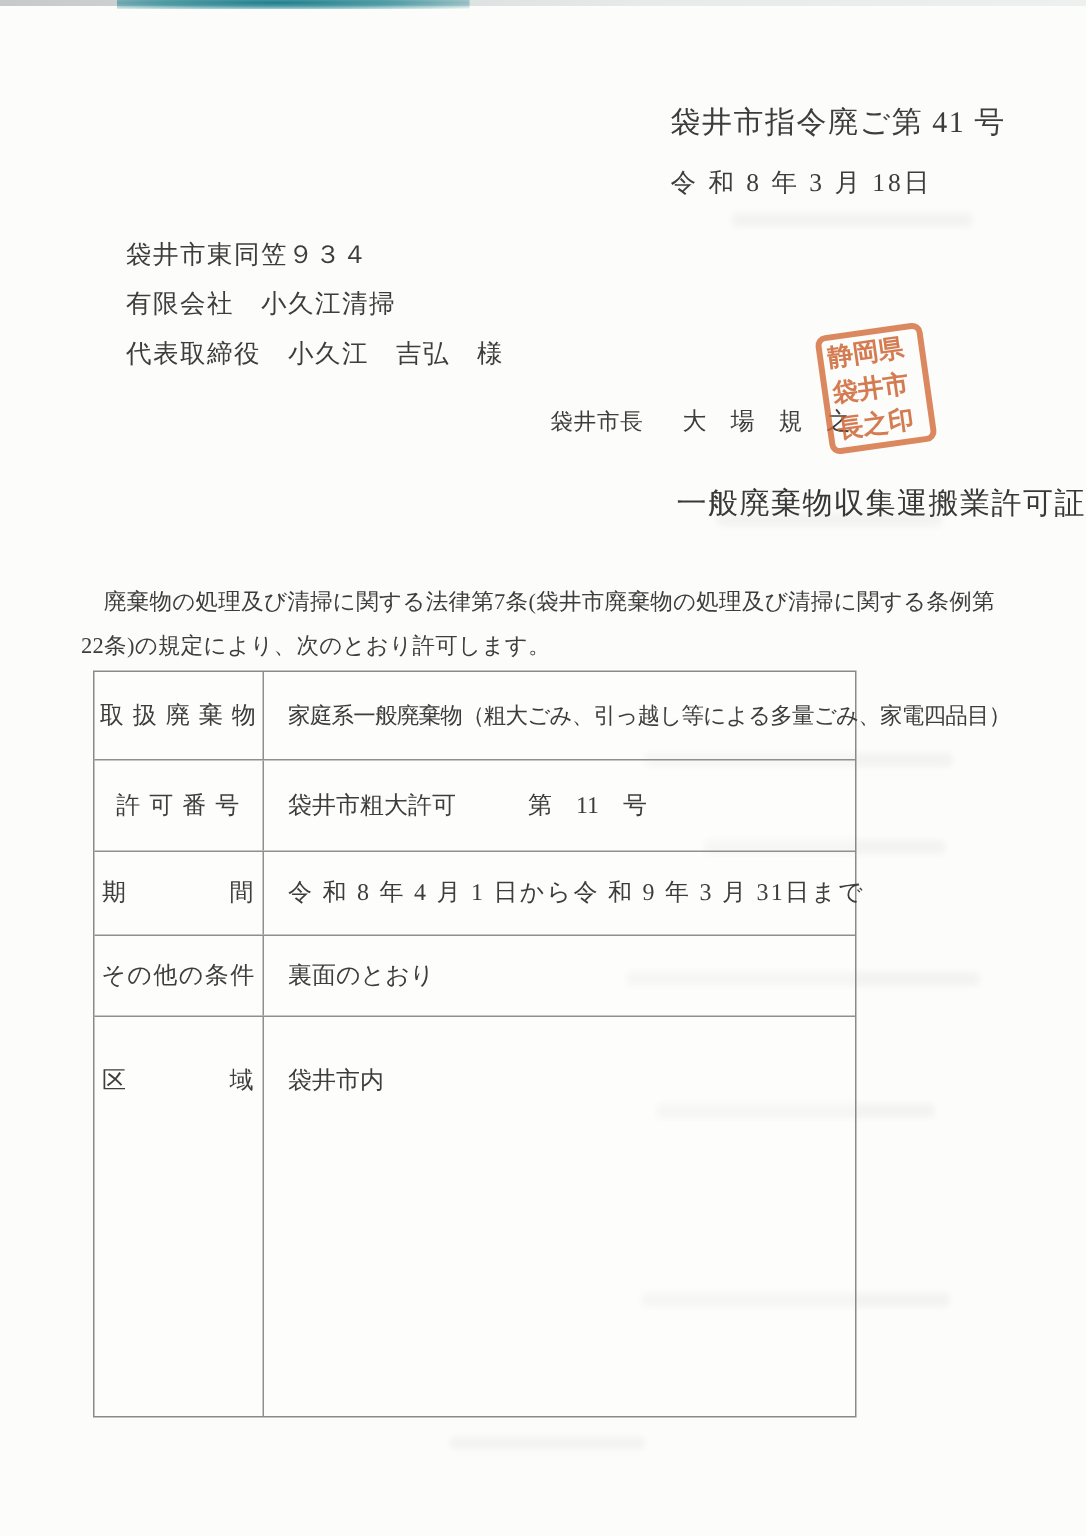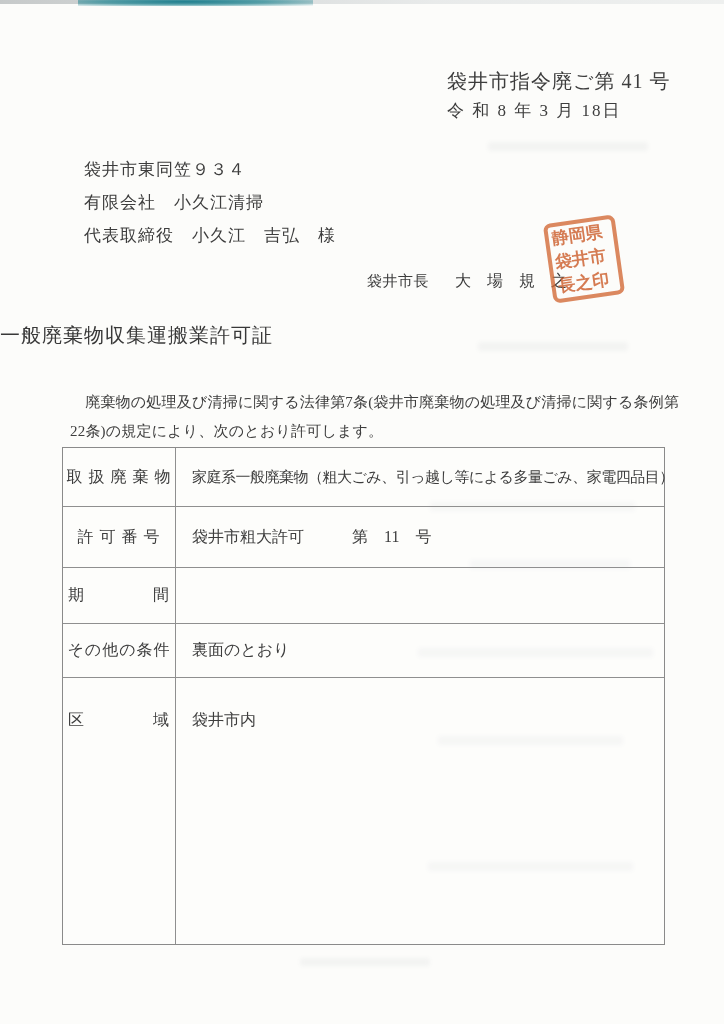--- a/index.html
+++ b/index.html
@@ -33,21 +33,21 @@
   .sm3{left:430px;top:502px;width:205px;height:9px;}
   .sm4{left:470px;top:560px;width:160px;height:9px;}
   .sm5{left:418px;top:648px;width:235px;height:9px;}
   .sm6{left:438px;top:736px;width:185px;height:9px;}
   .sm7{left:428px;top:862px;width:205px;height:9px;}
   .sm8{left:300px;top:958px;width:130px;height:8px;}
 
   .abs{position:absolute;}
 
   .doc-number{left:447px;top:68px;font-size:20px;letter-spacing:1px;}
-  .issue-date{left:447px;top:99px;font-size:17px;letter-spacing:2px;}
+  .issue-date{left:447px;top:110px;font-size:17px;letter-spacing:2px;}
 
   .recipient{left:84px;top:153px;font-size:17px;line-height:33px;letter-spacing:1px;}
   .recipient div{white-space:pre;}
 
   .issuer-title{left:367px;top:272px;font-size:15px;letter-spacing:.5px;}
   .issuer-name{left:455px;top:271px;font-size:16px;letter-spacing:6px;white-space:pre;}
 
   .seal{
     left:548px;top:219px;width:58px;height:68px;
     border:4px solid rgba(210,106,56,.8);
@@ -57,29 +57,29 @@
     display:flex;flex-direction:column;justify-content:space-between;
     box-sizing:content-box;
   }
   .seal-row{
     display:flex;justify-content:space-between;
     font-size:17px;font-weight:bold;line-height:20px;
     color:rgba(206,100,52,.85);
   }
 
   .cert-title{
-    left:0;right:0;top:322px;text-align:left;
+    left:0;right:0;top:322px;text-align:right;
     font-size:20px;letter-spacing:1px;color:#383838;
   }
 
-  .body-text{left:70px;top:388px;width:612px;font-size:15px;line-height:29px;letter-spacing:.2px;}
+  .body-text{left:54px;top:388px;width:612px;font-size:15px;line-height:29px;letter-spacing:.2px;}
   .body-text div{white-space:pre-wrap;}
 
   .permit-table{
-    left:62px;top:447px;width:603px;height:498px;
+    left:62px;top:447px;width:509px;height:498px;
     border:1px solid #8a8a8a;
     display:flex;flex-direction:column;
     box-sizing:border-box;
     background:rgba(255,255,255,.25);
   }
   .t-row{display:flex;border-bottom:1px solid #8f8f8f;}
   .t-row:last-child{border-bottom:none;flex:1;}
   .t-row:nth-child(1){height:58px;}
   .t-row:nth-child(2){height:60px;}
   .t-row:nth-child(3){height:55px;}
@@ -148,20 +148,21 @@
     <div class="t-row">
       <div class="t-label">取 扱 廃 棄 物</div>
       <div class="t-value">家庭系一般廃棄物（粗大ごみ、引っ越し等による多量ごみ、家電四品目）</div>
     </div>
     <div class="t-row">
       <div class="t-label">許 可 番 号</div>
       <div class="t-value">袋井市粗大許可　　　第　11　号</div>
     </div>
     <div class="t-row">
       <div class="t-label">期　　　　間</div>
+      <div class="t-value">令 和 8 年 4 月 1 日から令 和 9 年 3 月 31日まで</div>
     </div>
     <div class="t-row">
       <div class="t-label">その他の条件</div>
       <div class="t-value">裏面のとおり</div>
     </div>
     <div class="t-row">
       <div class="t-label">区　　　　域</div>
       <div class="t-value">袋井市内</div>
     </div>
   </div>

